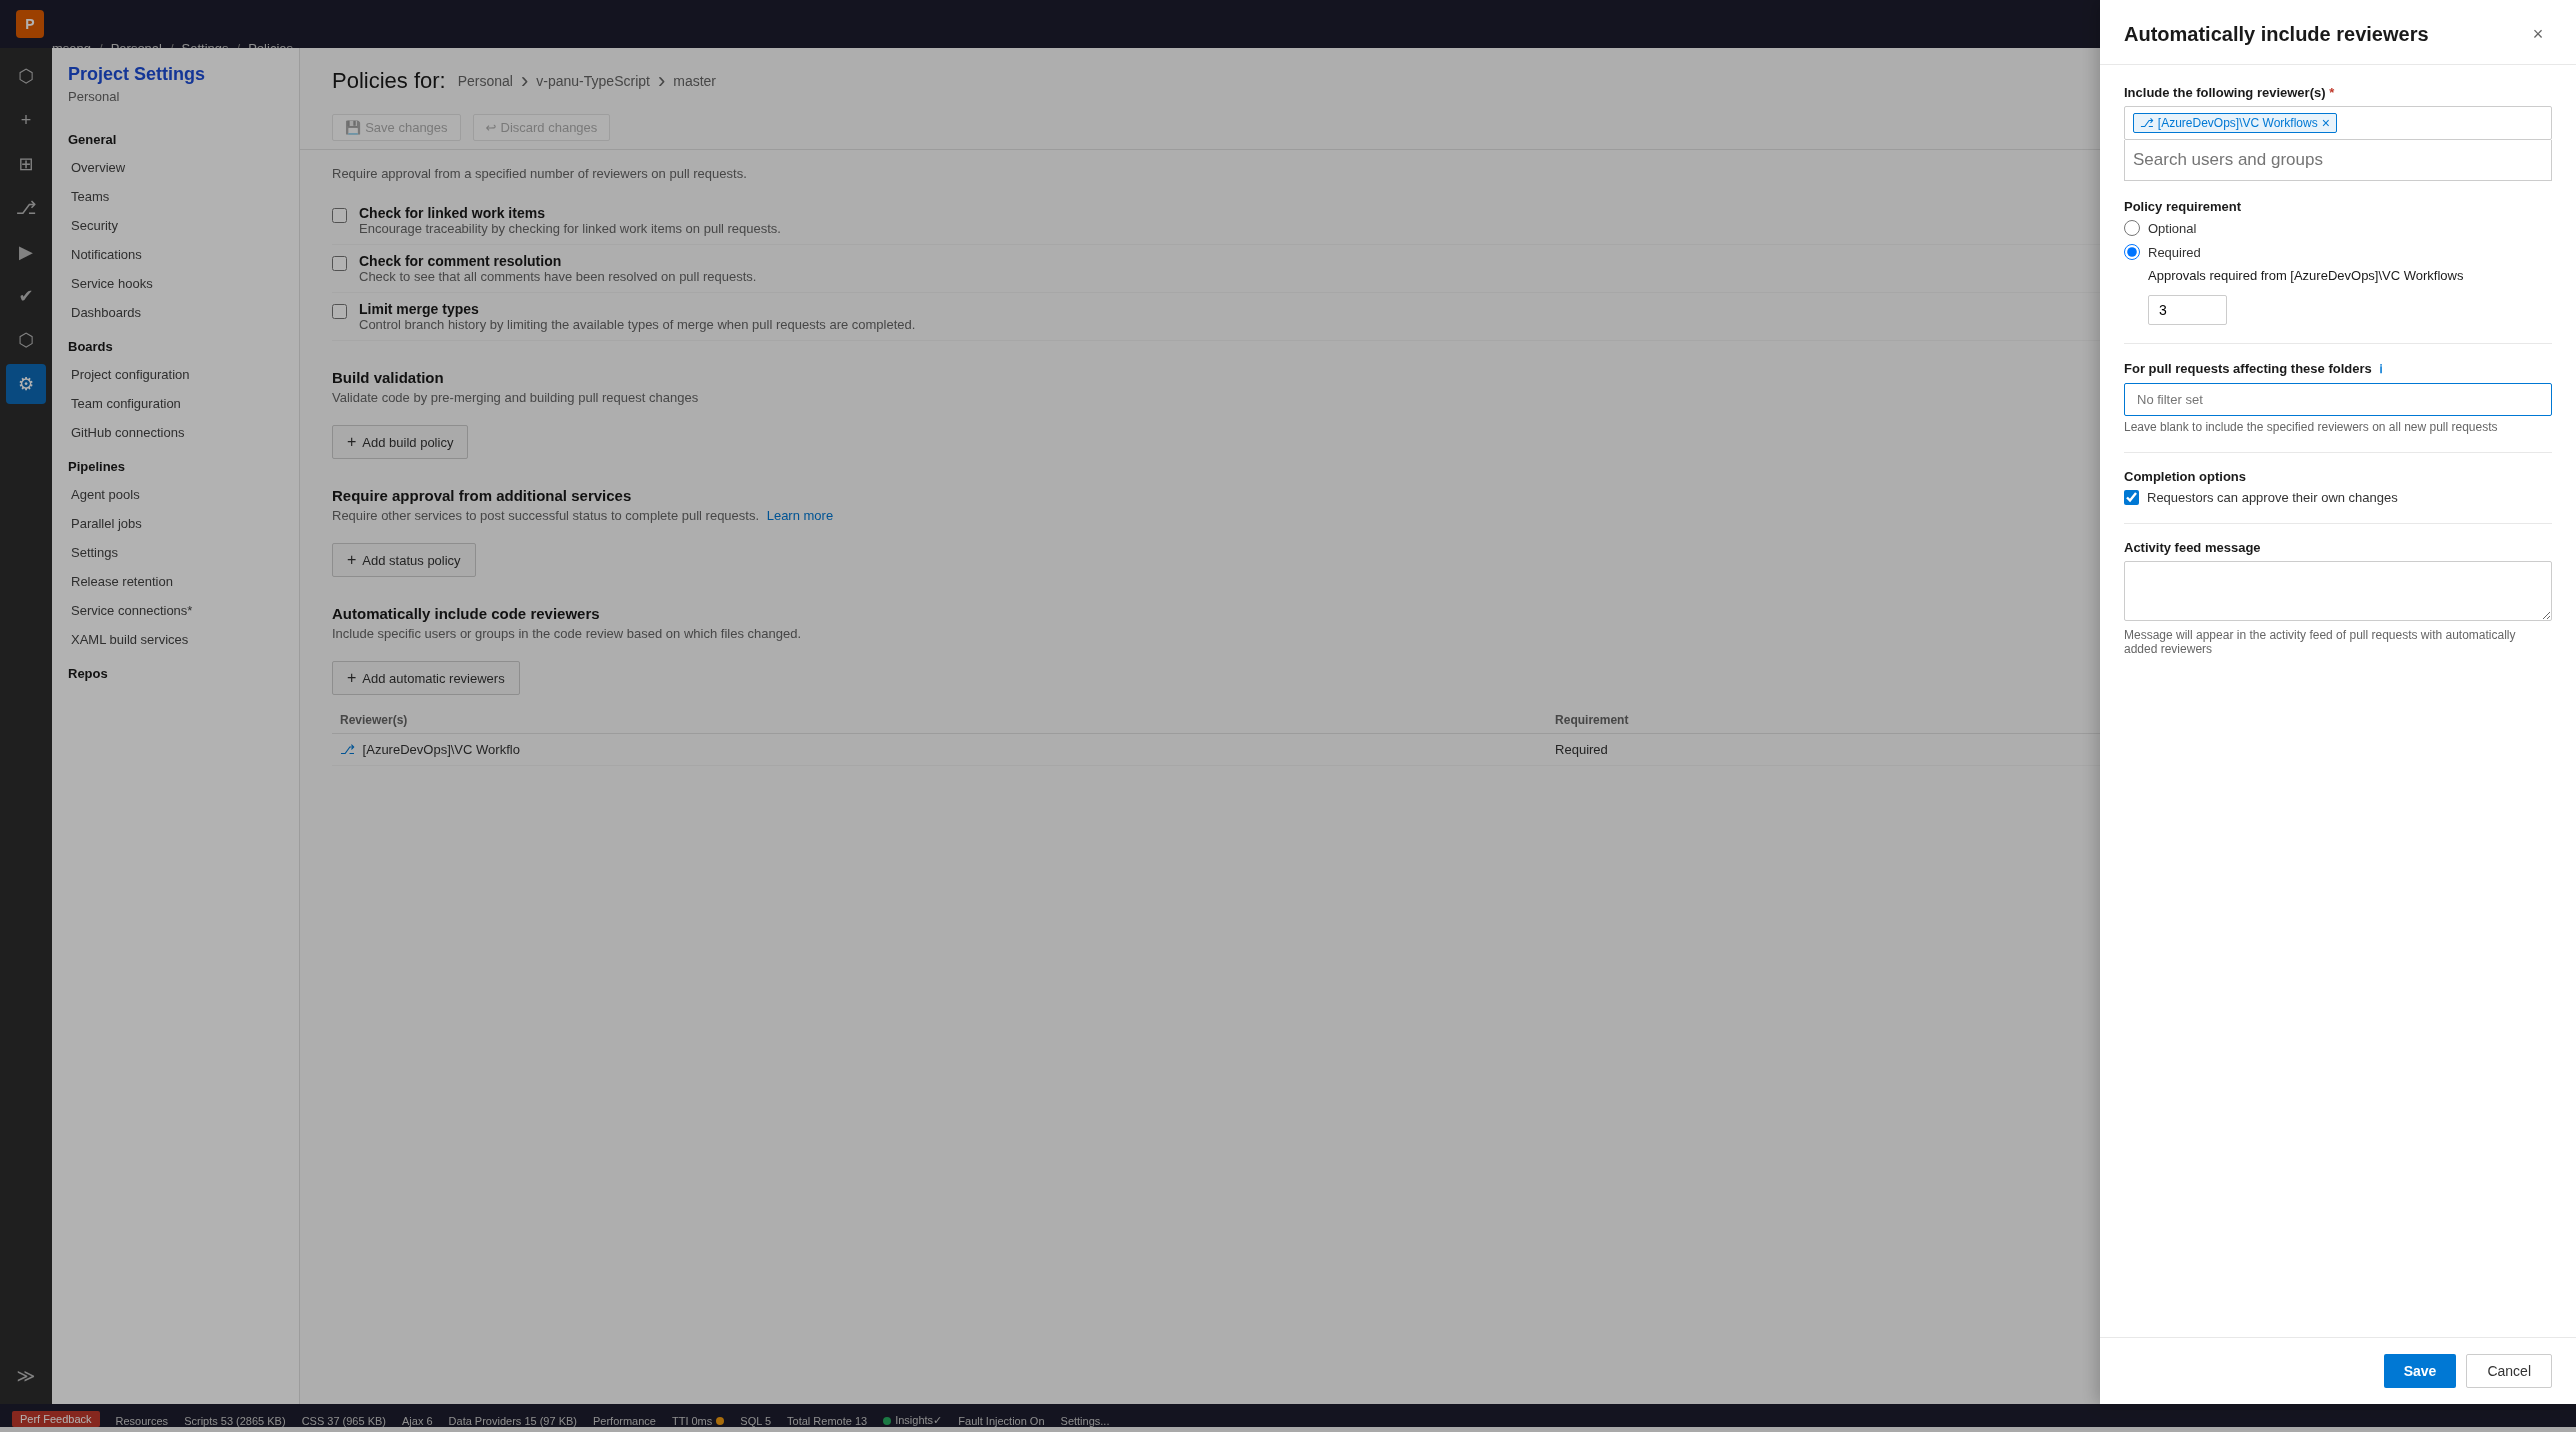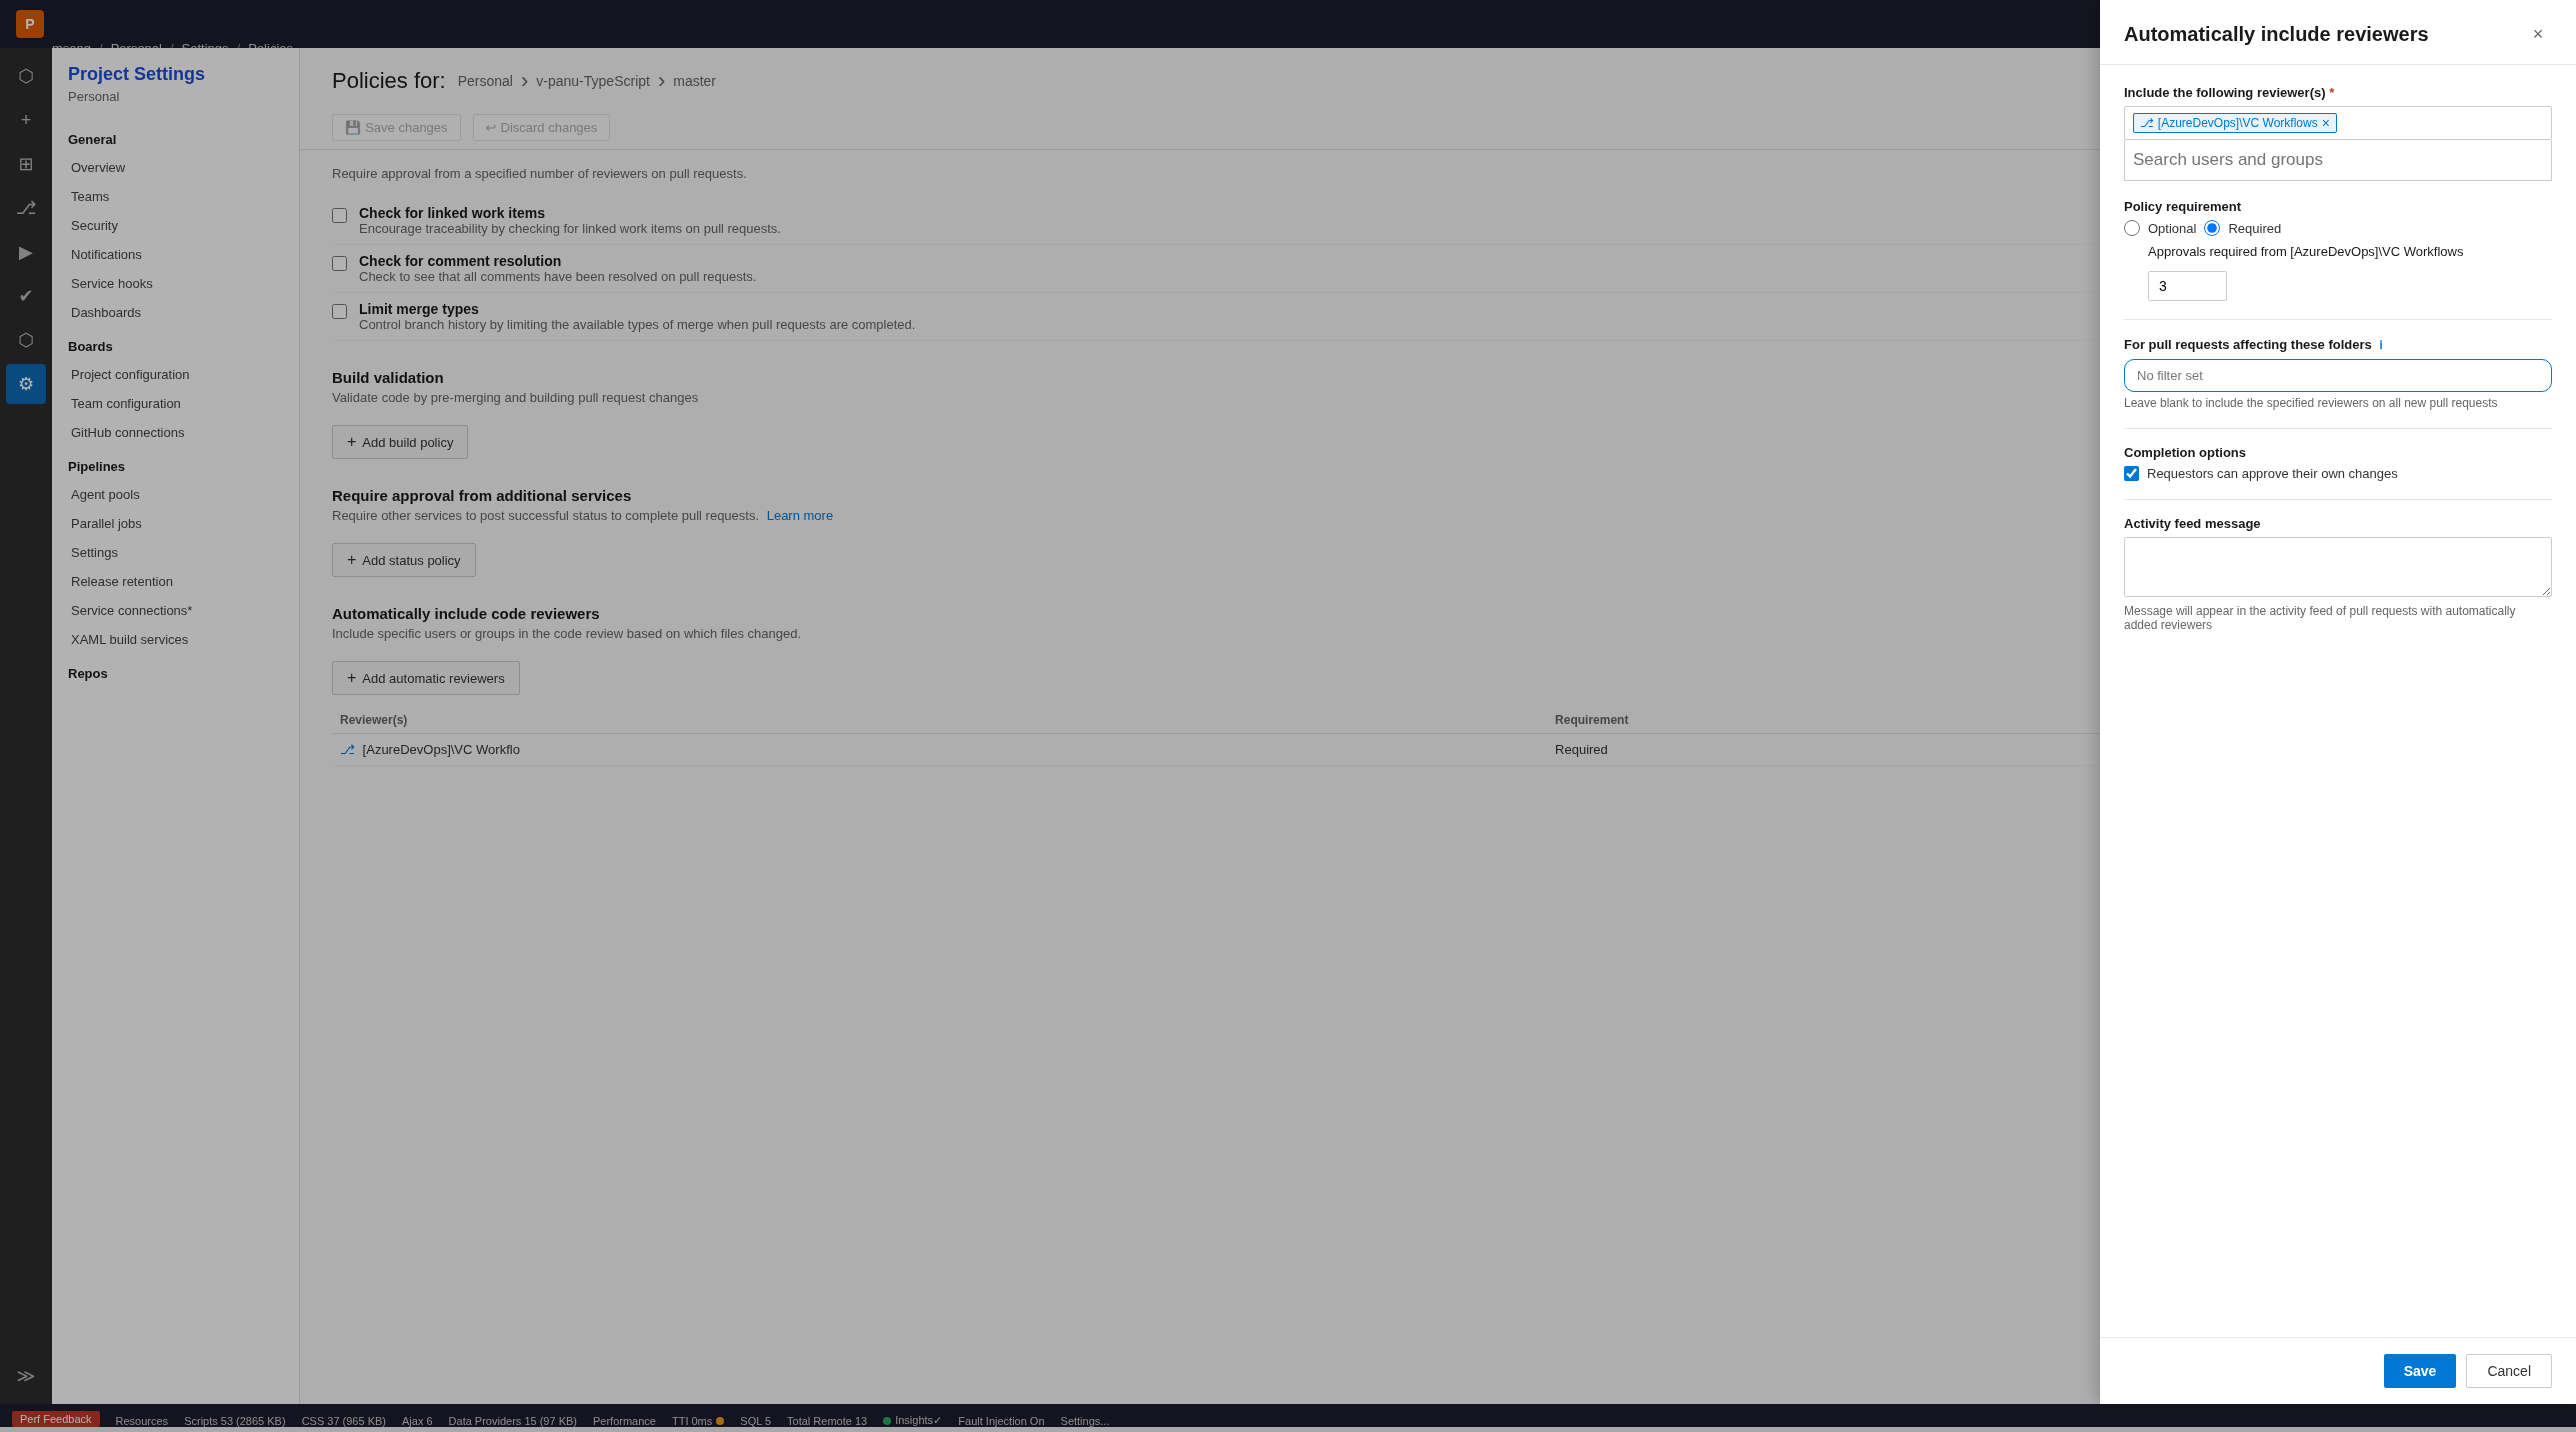--- a/index.html
+++ b/index.html
@@ -271,37 +271,37 @@
 
     .search-input {
       border: none;
       outline: none;
       font-size: 17px;
       color: #999;
       width: 100%;
       padding: 4px 0;
     }
 
-    .radio-group { display: flex; flex-direction: row; gap: 8px; align-items: flex-end; }
+    .radio-group { display: flex; flex-direction: column; gap: 8px; }
     .radio-option { display: flex; align-items: center; gap: 8px; font-size: 13px; cursor: pointer; }
     .radio-option input[type="radio"] { width: 16px; height: 16px; }
 
     .approvals-input {
       border: 1px solid #ccc;
       border-radius: 2px;
       padding: 6px 10px;
       font-size: 14px;
       width: 79px;
       margin-top: 6px;
       outline: none;
     }
 
     .folder-input {
       border: 1px solid #0078d4;
-      border-radius: 10px;
+      border-radius: 2px;
       padding: 8px 12px;
       font-size: 13px;
       color: #999;
       width: 100%;
       outline: none;
     }
     .folder-hint { font-size: 12px; color: #666; margin-top: 4px; }
 
     .checkbox-option {
       display: flex;

